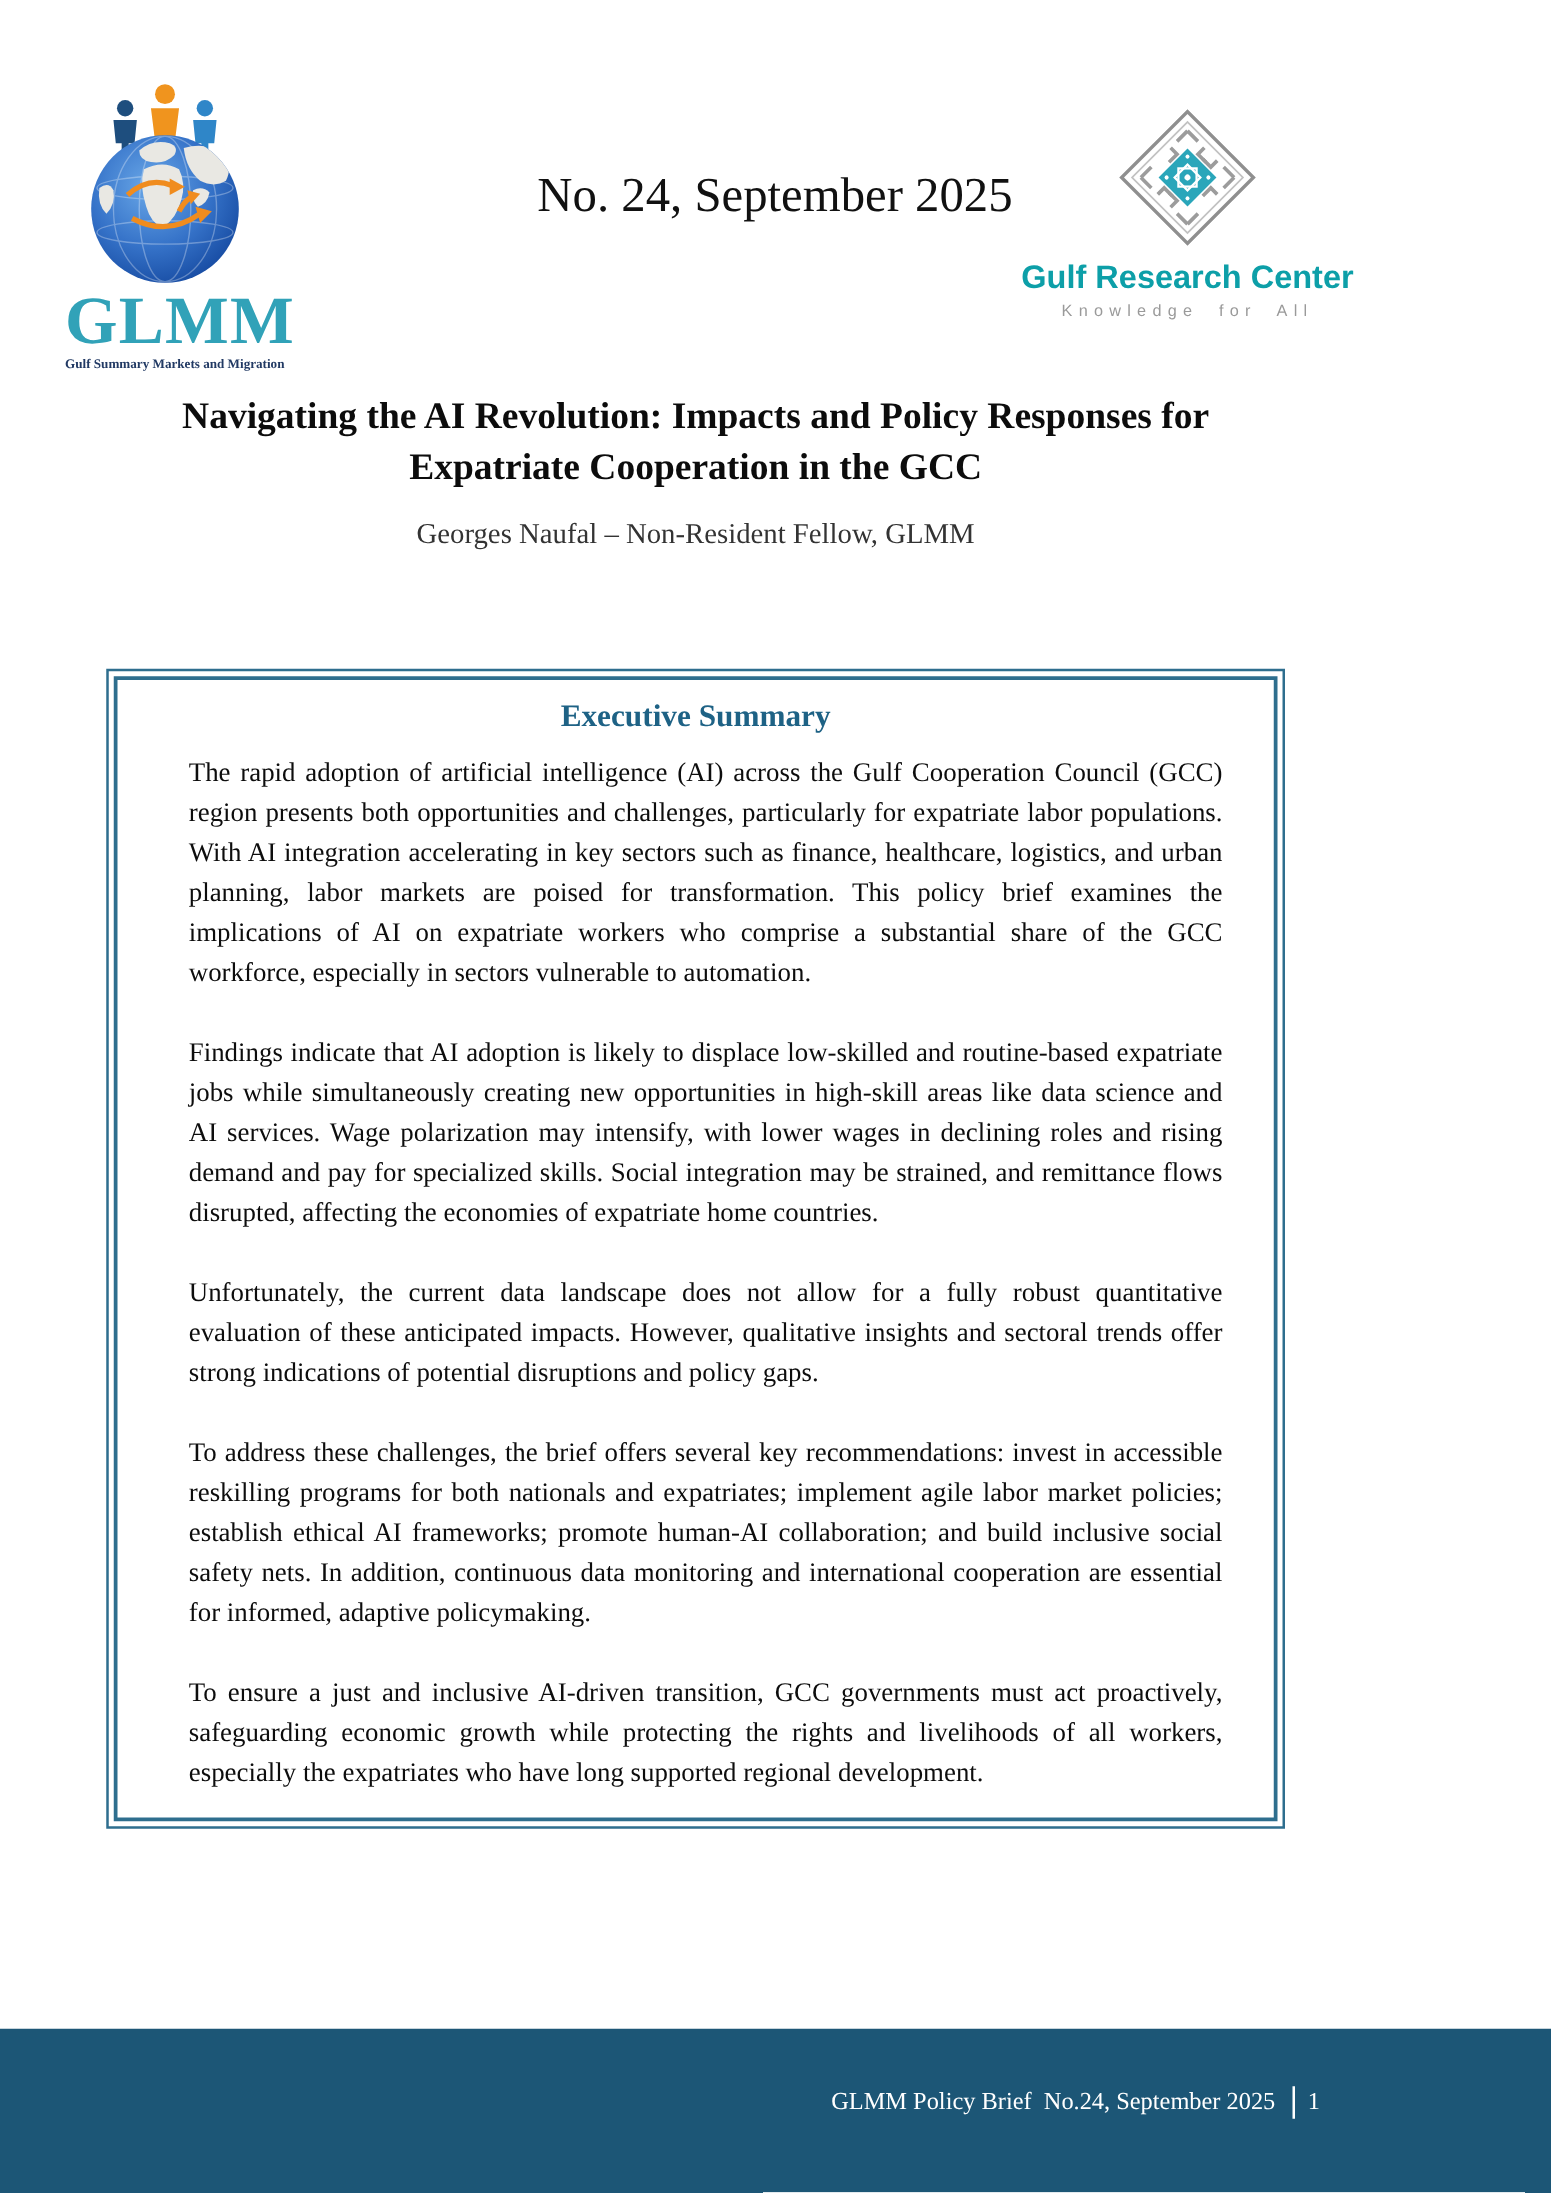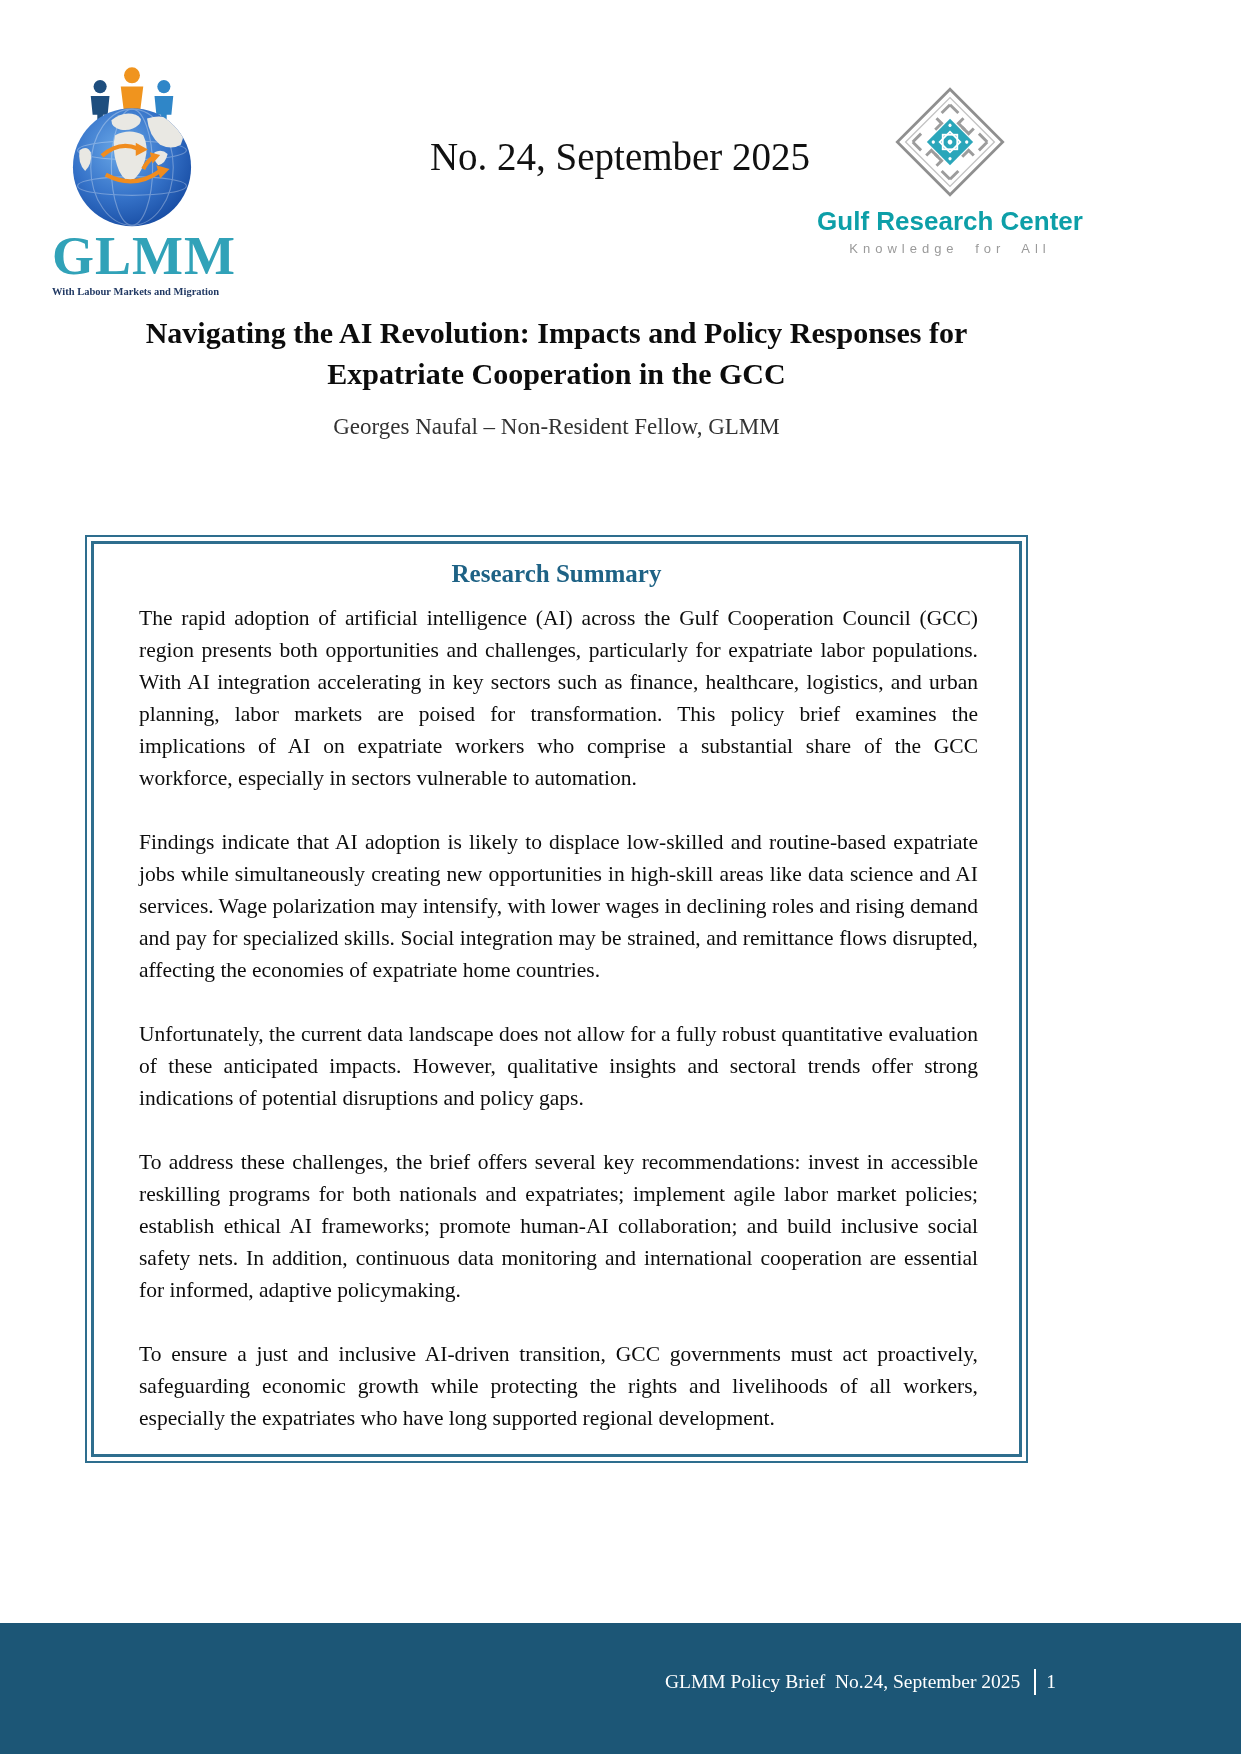--- a/index.html
+++ b/index.html
@@ -30,21 +30,21 @@
   .doc-author { font-size:23px; font-weight:normal; color:#333; margin-top:12px; }
 
   
   .summary-outer {
     position:absolute; left:85px; top:535px; width:943px; box-sizing:border-box;
     border:2px solid #2e6e8e; padding:4px; background:#fff;
   }
   .summary-inner { border:3px solid #2e6e8e; padding:14px 41px 20px 41px; }
   .summary-heading { text-align:center; font-size:25px; font-weight:bold; color:#1e6285; margin:2px 0 14px 0; }
   .summary-inner p {
-    font-size:21.5px; line-height:32px; text-align:justify; margin:0 0 32px 4px; color:#0d0d0d;
+    font-size:21.5px; line-height:32px; text-align:justify; margin:0 0 32px 16px; color:#0d0d0d;
   }
   .summary-inner p:last-child { margin-bottom:0; }
 
   
   .footer-bar {
     position:absolute; left:0; bottom:0; width:1241px; height:131px; background:#1c5676;
   }
   .footer-line {
     position:absolute; top:46px; right:185px; display:flex; align-items:center;
     color:#ffffff; font-size:19.5px; font-family:"Liberation Serif","DejaVu Serif",serif;
@@ -110,21 +110,21 @@
           </g>
           <g fill="#f08c1e">
             <path d="M84 84 L97 91 L84 98 Z"></path>
             <path d="M106 108 L120 112 L110 122 Z"></path>
             <path d="M99 94 L110 97 L102 106 Z"></path>
           </g>
         </g>
       </svg>
     </span>
     <div class="glmm-wordmark">GLMM</div>
-    <div class="glmm-tagline">With Labour Markets and Migration</div>
+    <div class="glmm-tagline">Gulf Summary Markets and Migration</div>
   </div>
 
   <div class="header-center">
     <div class="issue-line">No. 24, September 2025</div>
   </div>
 
   <div class="grc-logo">
     <span>
       <svg viewBox="0 0 132 132" width="120" height="120" aria-hidden="true">
         <g transform="rotate(45 66 66)">
@@ -156,21 +156,21 @@
   </div>
 
   <div class="doc-title">
     <span class="t-line">Navigating the AI Revolution: Impacts and Policy Responses for</span>
     <span class="t-line">Expatriate Cooperation in the GCC</span>
     <div class="doc-author">Georges Naufal – Non-Resident Fellow, GLMM</div>
   </div>
 
   <div class="summary-outer">
     <div class="summary-inner">
-      <div class="summary-heading">Research Summary</div>
+      <div class="summary-heading">Executive Summary</div>
       <p>The rapid adoption of artificial intelligence (AI) across the Gulf Cooperation Council (GCC) region presents both opportunities and challenges, particularly for expatriate labor populations. With AI integration accelerating in key sectors such as finance, healthcare, logistics, and urban planning, labor markets are poised for transformation. This policy brief examines the implications of AI on expatriate workers who comprise a substantial share of the GCC workforce, especially in sectors vulnerable to automation.</p>
       <p>Findings indicate that AI adoption is likely to displace low-skilled and routine-based expatriate jobs while simultaneously creating new opportunities in high-skill areas like data science and AI services. Wage polarization may intensify, with lower wages in declining roles and rising demand and pay for specialized skills. Social integration may be strained, and remittance flows disrupted, affecting the economies of expatriate home countries.</p>
       <p>Unfortunately, the current data landscape does not allow for a fully robust quantitative evaluation of these anticipated impacts. However, qualitative insights and sectoral trends offer strong indications of potential disruptions and policy gaps.</p>
       <p>To address these challenges, the brief offers several key recommendations: invest in accessible reskilling programs for both nationals and expatriates; implement agile labor market policies; establish ethical AI frameworks; promote human-AI collaboration; and build inclusive social safety nets. In addition, continuous data monitoring and international cooperation are essential for informed, adaptive policymaking.</p>
       <p>To ensure a just and inclusive AI-driven transition, GCC governments must act proactively, safeguarding economic growth while protecting the rights and livelihoods of all workers, especially the expatriates who have long supported regional development.</p>
     </div>
   </div>
 
   <div class="footer-bar">
     <div class="footer-line">

